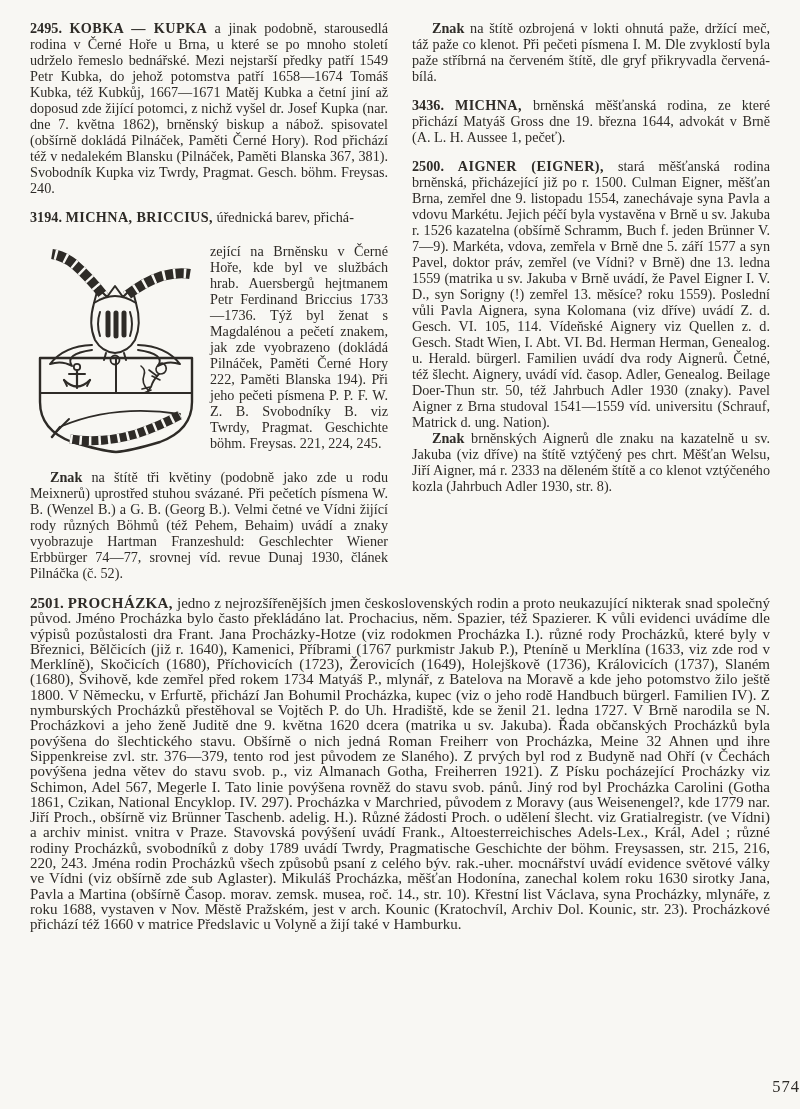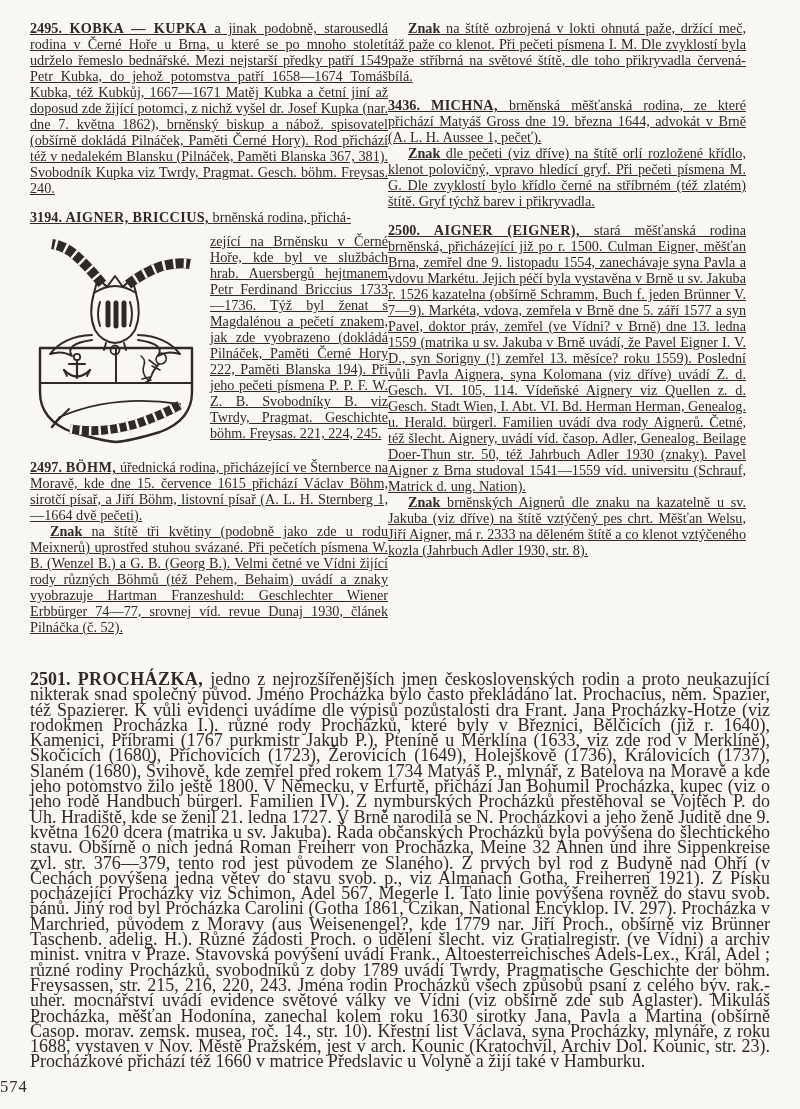--- a/index.html
+++ b/index.html
@@ -2,33 +2,33 @@
 <html><head>
 <meta charset="utf-8">
 <style>
   html,body{margin:0;padding:0;}
   body{
     width:800px;height:1109px;overflow:hidden;position:relative;
     background:#f8f7f3;color:#2e2b27;
     font-family:"Liberation Serif","DejaVu Serif",serif;
   }
   .page{padding:20px 30px 0 30px;}
-  .cols{display:flex;text-decoration:underline;}
+  .cols{display:flex;gap:24px;}
   .col{width:358px;font-size:14.2px;line-height:16px;text-align:justify;}
   .entry{margin-bottom:13px;}
   .para{margin:0;}
   .para.indent{text-indent:20px;}
   .num{font-weight:bold;}
   .title{font-weight:bold;letter-spacing:0.4px;}
   .lead{font-weight:bold;}
   .coa{float:left;width:172px;height:208px;margin:3px 8px 2px 0;}
-  .wrapblock{margin-top:8px;}
+  .wrapblock{margin-top:18px;}
   .wrapblock::after{content:"";display:block;clear:both;}
-  .bottom{margin-top:24px;font-size:18px;line-height:15.3px;text-align:justify;}
-  .pagenum{position:absolute;left:0;right:0;bottom:12px;text-align:left;font-size:16.5px;letter-spacing:1px;}
+  .bottom{margin-top:2px;font-size:15px;line-height:15.3px;text-align:justify;}
+  .pagenum{position:absolute;left:0;right:0;bottom:12px;text-align:right;font-size:16.5px;letter-spacing:1px;}
 </style>
 </head>
 <body style="background: rgb(248, 247, 243); color: rgb(46, 43, 39);">
 
 <div class="page">
 
   <div class="cols">
 
     <div class="col">
 
@@ -36,22 +36,22 @@
         <p class="para">
           <span class="num">2495.</span>
           <span class="title">KOBKA — KUPKA</span>
           <span>a jinak podobně, starousedlá rodina v Černé Hoře u Brna, u které se po mnoho století udrželo řemeslo bednářské. Mezi nejstarší předky patří 1549 Petr Kubka, do jehož potomstva patří 1658—1674 Tomáš Kubka, též Kubkůj, 1667—1671 Matěj Kubka a četní jiní až doposud zde žijící potomci, z nichž vyšel dr. Josef Kupka (nar. dne 7. května 1862), brněnský biskup a nábož. spisovatel (obšírně dokládá Pilnáček, Paměti Černé Hory). Rod přichází též v nedalekém Blansku (Pilnáček, Paměti Blanska 367, 381). Svobodník Kupka viz Twrdy, Pragmat. Gesch. böhm. Freysas. 240.</span>
         </p>
       </article>
 
       <article class="entry">
         <p class="para">
           <span class="num">3194.</span>
-          <span class="title">AIGNER, BRICCIUS,</span>
-          <span>brněnská rodina, přichá-</span>
+          <span class="title">MICHNA, BRICCIUS,</span>
+          <span>úřednická barev, přichá-</span>
         </p>
         <div class="wrapblock">
           <svg class="coa" viewBox="0 0 172 208">
             <g fill="none" stroke="#2e2b27" stroke-width="2" stroke-linejoin="round" stroke-linecap="round">
 
               <path d="M74 50 Q58 30 44 18 Q34 10 22 8" stroke-width="10" stroke-linecap="butt"></path>
               <path d="M96 50 Q114 36 132 30 Q148 26 160 28" stroke-width="10" stroke-linecap="butt"></path>
               <path d="M74 50 Q58 30 44 18 Q34 10 22 8" stroke="#f8f7f3" stroke-width="10" stroke-linecap="butt" stroke-dasharray="2.5 8"></path>
               <path d="M96 50 Q114 36 132 30 Q148 26 160 28" stroke="#f8f7f3" stroke-width="10" stroke-linecap="butt" stroke-dasharray="2.5 8"></path>
 
@@ -92,48 +92,40 @@
               <path d="M40 193 Q72 198 106 188 Q130 180 150 169" stroke="#f8f7f3" stroke-width="9" stroke-linecap="butt" stroke-dasharray="2.5 7"></path>
             </g>
           </svg>
           <p class="para">
             <span>zející na Brněnsku v Černé Hoře, kde byl ve službách hrab. Auersbergů hejtmanem Petr Ferdinand Briccius 1733—1736. Týž byl ženat s Magdalénou a pečetí znakem, jak zde vyobrazeno (dokládá Pilnáček, Paměti Černé Hory 222, Paměti Blanska 194). Při jeho pečeti písmena P. P. F. W. Z. B. Svobodníky B. viz Twrdy, Pragmat. Geschichte böhm. Freysas. 221, 224, 245.</span>
           </p>
         </div>
       </article>
 
       <article class="entry">
-        <p class="para">
-          <span class="num">2497.</span>
-          <span class="title">BÖHM,</span>
-          <span>úřednická rodina, přicházející ve Šternberce na Moravě, kde dne 15. července 1615 přichází Václav Böhm, sirotčí písař, a Jiří Böhm, listovní písař (A. L. H. Sternberg 1, —1664 dvě pečeti).</span>
-        </p>
         <p class="para indent">
           <span class="lead">Znak</span><span> na štítě tři květiny (podobně jako zde u rodu Meixnerů) uprostřed stuhou svázané. Při pečetích písmena W. B. (Wenzel B.) a G. B. (Georg B.). Velmi četné ve Vídni žijící rody různých Böhmů (též Pehem, Behaim) uvádí a znaky vyobrazuje Hartman Franzeshuld: Geschlechter Wiener Erbbürger 74—77, srovnej víd. revue Dunaj 1930, článek Pilnáčka (č. 52).</span>
         </p>
       </article>
 
     </div>
 
     <div class="col">
 
       <article class="entry">
         <p class="para indent">
-          <span class="lead">Znak</span><span> na štítě ozbrojená v lokti ohnutá paže, držící meč, táž paže co klenot. Při pečeti písmena I. M. Dle zvyklostí byla paže stříbrná na světové štítě, dle toho přikryvadla červená-bílá.</span>
+          <span class="lead">Znak</span><span> na štítě ozbrojená v lokti ohnutá paže, držící meč, táž paže co klenot. Při pečeti písmena I. M. Dle zvyklostí byla paže stříbrná na červeném štítě, dle gryf přikryvadla červená-bílá.</span>
         </p>
       </article>
 
       <article class="entry">
         <p class="para">
           <span class="num">3436.</span>
           <span class="title">MICHNA,</span>
           <span>brněnská měšťanská rodina, ze které přichází Matyáš Gross dne 19. března 1644, advokát v Brně (A. L. H. Aussee 1, pečeť).</span>
-        </p>
-        <p class="para indent">
-          <span class="lead">Znak</span><span> dle pečeti (viz dříve) na štítě orlí rozložené křídlo, klenot polovičný, vpravo hledící gryf. Při pečeti písmena M. G. Dle zvyklostí bylo křídlo černé na stříbrném (též zlatém) štítě. Gryf týchž barev i přikryvadla.</span>
         </p>
       </article>
 
       <article class="entry">
         <p class="para">
           <span class="num">2500.</span>
           <span class="title">AIGNER (EIGNER),</span>
           <span>stará měšťanská rodina brněnská, přicházející již po r. 1500. Culman Eigner, měšťan Brna, zemřel dne 9. listopadu 1554, zanechávaje syna Pavla a vdovu Markétu. Jejich péčí byla vystavěna v Brně u sv. Jakuba r. 1526 kazatelna (obšírně Schramm, Buch f. jeden Brünner V. 7—9). Markéta, vdova, zemřela v Brně dne 5. září 1577 a syn Pavel, doktor práv, zemřel (ve Vídni? v Brně) dne 13. ledna 1559 (matrika u sv. Jakuba v Brně uvádí, že Pavel Eigner I. V. D., syn Sorigny (!) zemřel 13. měsíce? roku 1559). Poslední vůli Pavla Aignera, syna Kolomana (viz dříve) uvádí Z. d. Gesch. VI. 105, 114. Vídeňské Aignery viz Quellen z. d. Gesch. Stadt Wien, I. Abt. VI. Bd. Herman Herman, Genealog. u. Herald. bürgerl. Familien uvádí dva rody Aignerů. Četné, též šlecht. Aignery, uvádí víd. časop. Adler, Genealog. Beilage Doer-Thun str. 50, též Jahrbuch Adler 1930 (znaky). Pavel Aigner z Brna studoval 1541—1559 víd. universitu (Schrauf, Matrick d. ung. Nation).</span>
         </p>
         <p class="para indent">

